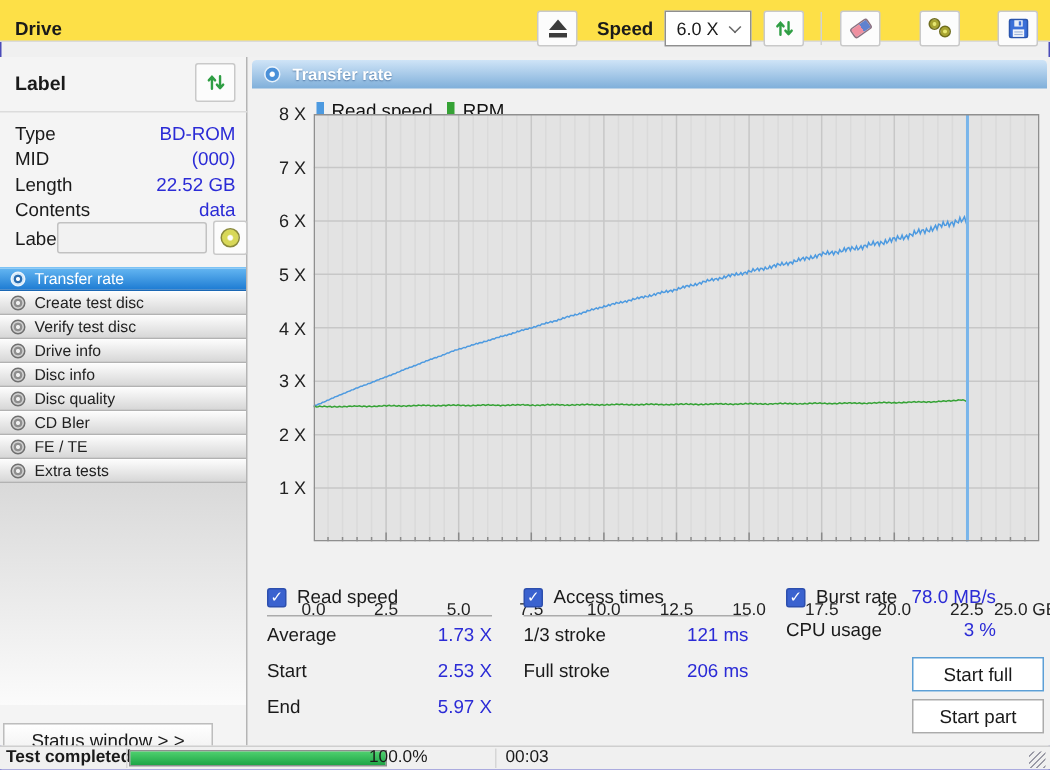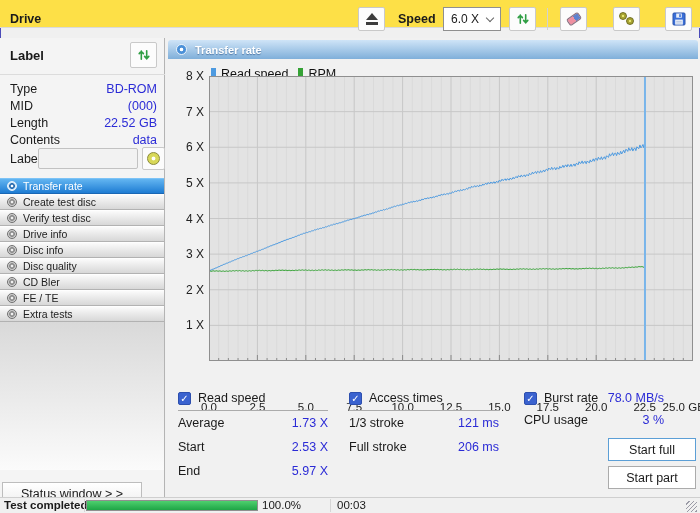--- a/index.html
+++ b/index.html
@@ -110,21 +110,21 @@
           border:1px solid #ababab; }
   .sbtn.primary { border:1px solid #5c9fd6; }
   
   .statusbar { position:absolute; left:0; top:497px; width:700px; height:16px;
                background:#f0f0f0; border-top:1px solid #cfcfcf; font-size:11.5px; }
   .st-text { position:absolute; left:4px; top:1px; font-weight:bold; }
   .st-sep { position:absolute; top:1px; width:1px; height:13px; background:#d6d6d6; }
   .pwrap { position:absolute; left:86px; top:2px; width:172px; height:11px;
            border:1px solid #8f8f8f; background:#fdfdfd; }
   .pfill { height:100%; background:linear-gradient(#4ed06e,#1ea546); }
-  .st-pct { position:absolute; left:262px; top:1px; }
+  .st-pct { position:absolute; left:246px; top:1px; }
   .st-time { position:absolute; left:337px; top:1px;text-align:right; }
   .grip { position:absolute; right:3px; top:3px; width:11px; height:11px;
           background:repeating-linear-gradient(135deg, transparent 0 2px, #9a9aa6 2px 3px); }
 </style>
 </head>
 <body>
 
 <div class="toolbar">
   <span class="tb-label" style="left:10px">Drive</span>
   <div class="tbtn" style="left:358px">

